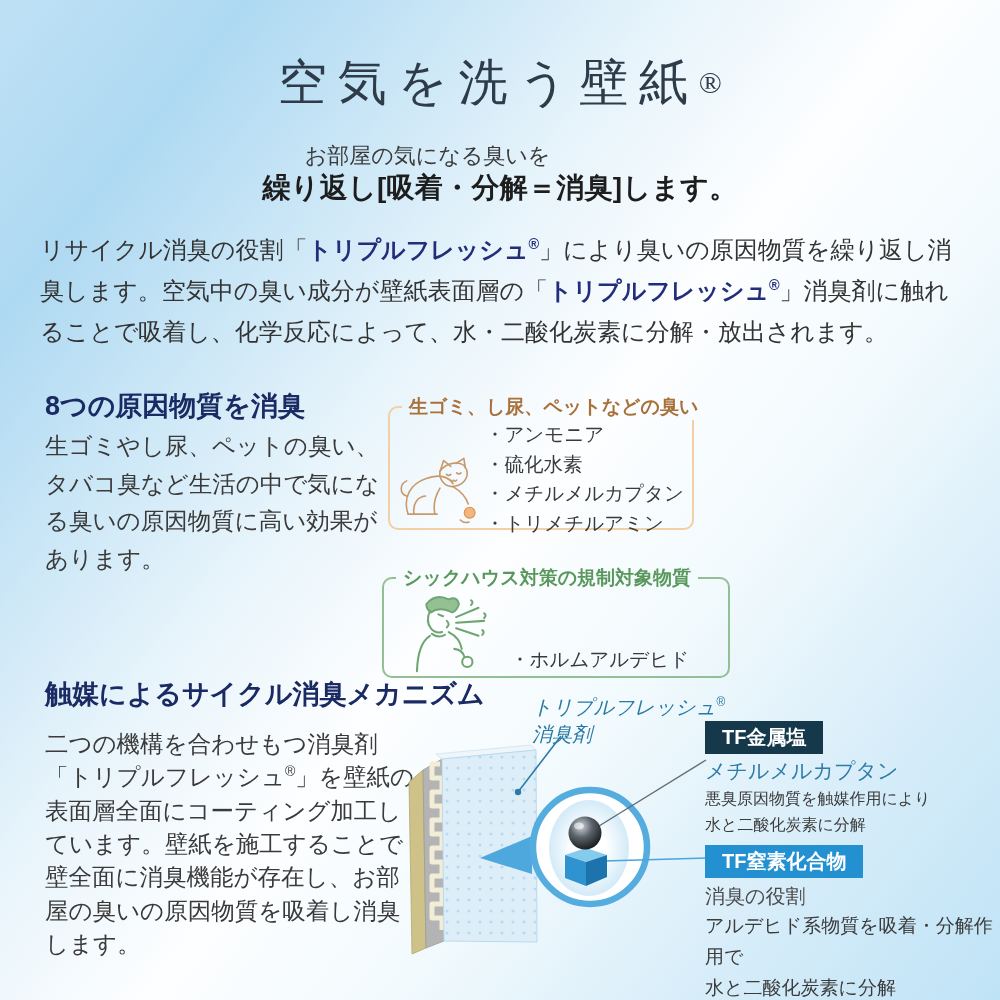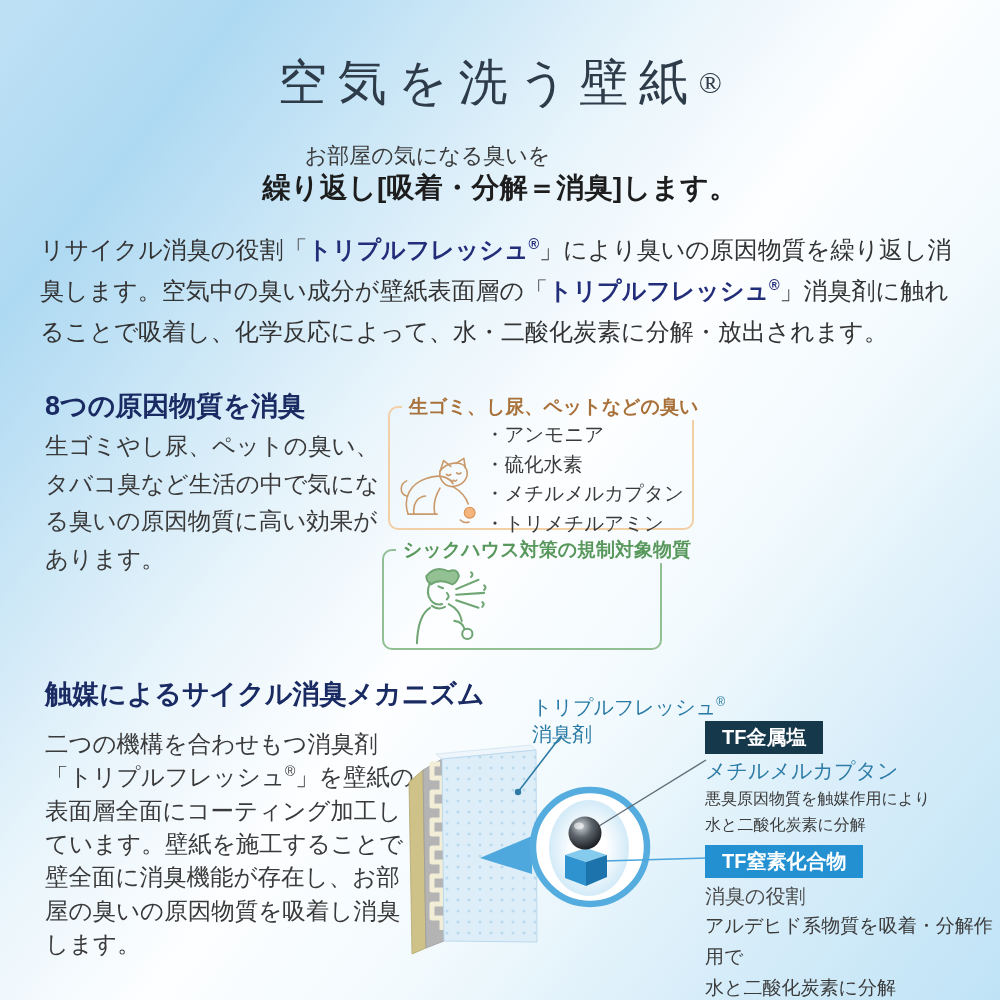--- a/index.html
+++ b/index.html
@@ -37,30 +37,30 @@
   
   fieldset.odor-box{
     position:absolute; border-radius:10px; background:transparent;
     padding:0 8px 4px 8px; min-inline-size:auto;
   }
   fieldset.odor-box legend{ font-size:19px; font-weight:bold; padding:0 7px; margin-left:4px; white-space:nowrap; }
   .box-pet{ left:388px; top:394px; width:306px; height:136px; border:2px solid #f2cfa4; }
   .box-pet legend{ color:#a9713a; }
   .box-tobacco{ left:702px; top:394px; width:264px; height:131px; border:2px solid #667090; }
   .box-tobacco legend{ color:#39445f; }
-  .box-sick{ left:382px; top:537px; width:280px; height:113px; border:2px solid #93bf95; }
+  .box-sick{ left:382px; top:565px; width:348px; height:113px; border:2px solid #93bf95; }
   .box-sick legend{ color:#59985c; }
   .box-flex{ display:flex; align-items:flex-end; }
   .odor-list{ font-size:19.5px; line-height:1.52; color:#3a3a3a; white-space:nowrap; }
 
   
   .mech-heading{ top:676px; left:45px; }
   .mech-body{ top:728px; left:45px; width:372px; font-size:23.5px; line-height:1.42; color:#3a3a3a; }
 
-  .diagram-label{ top:694px; left:532px; font-size:20px; line-height:1.35; color:#2879a4; }
+  .diagram-label{ top:694px; left:532px; font-size:20px; line-height:1.35; color:#2879a4;font-style:italic; }
 
   .badge{
     display:inline-block; padding:3px 17px; color:#fff; font-size:20px; font-weight:bold;
   }
   .badge-metal{ top:721px; left:705px; background:#16384b; }
   .badge-nitrogen{ top:845px; left:705px; background:#2391d1; }
   .role-title-metal{ top:757px; left:705px; font-size:21px; color:#2e7ca7; }
   .role-body-metal{ top:786px; left:705px; font-size:16px; line-height:1.62; color:#3b3b3b; }
   .role-title-nitrogen{ top:883px; left:705px; font-size:20px; color:#4a4a4a; }
   .role-body-nitrogen{ top:911px; left:705px; font-size:19px; line-height:1.62; color:#3b3b3b; }
@@ -129,20 +129,23 @@
           <circle cx="80" cy="76" r="5.5"></circle>
           <path d="M42,46 q7,5 14,1"></path>
           <path d="M68,28 L92,18"></path>
           <path d="M68,34 L98,32"></path>
           <path d="M68,40 L92,48"></path>
           <path d="M84,10 q3,2 0,5"></path>
           <path d="M98,24 q3,2 0,5"></path>
           <path d="M96,42 q3,2 0,5"></path>
         </g>
       </svg>
+      <div class="odor-list" style="margin-left:14px">
+        <div>・ホルムアルデヒド</div>
+      </div>
     </div>
   </fieldset>
 
   <div class="abs sec-heading mech-heading">触媒によるサイクル消臭メカニズム</div>
   <div class="abs mech-body">
     <span>二つの機構を合わせもつ消臭剤「トリプルフレッシュ</span><span class="sup">®</span><span>」を壁紙の表面層全面にコーティング加工しています。壁紙を施工することで壁全面に消臭機能が存在し、お部屋の臭いの原因物質を吸着し消臭します。</span>
   </div>
 
   <svg class="abs" style="left:400px; top:688px;" width="312" height="292" viewBox="0 0 312 292">
     <defs>

